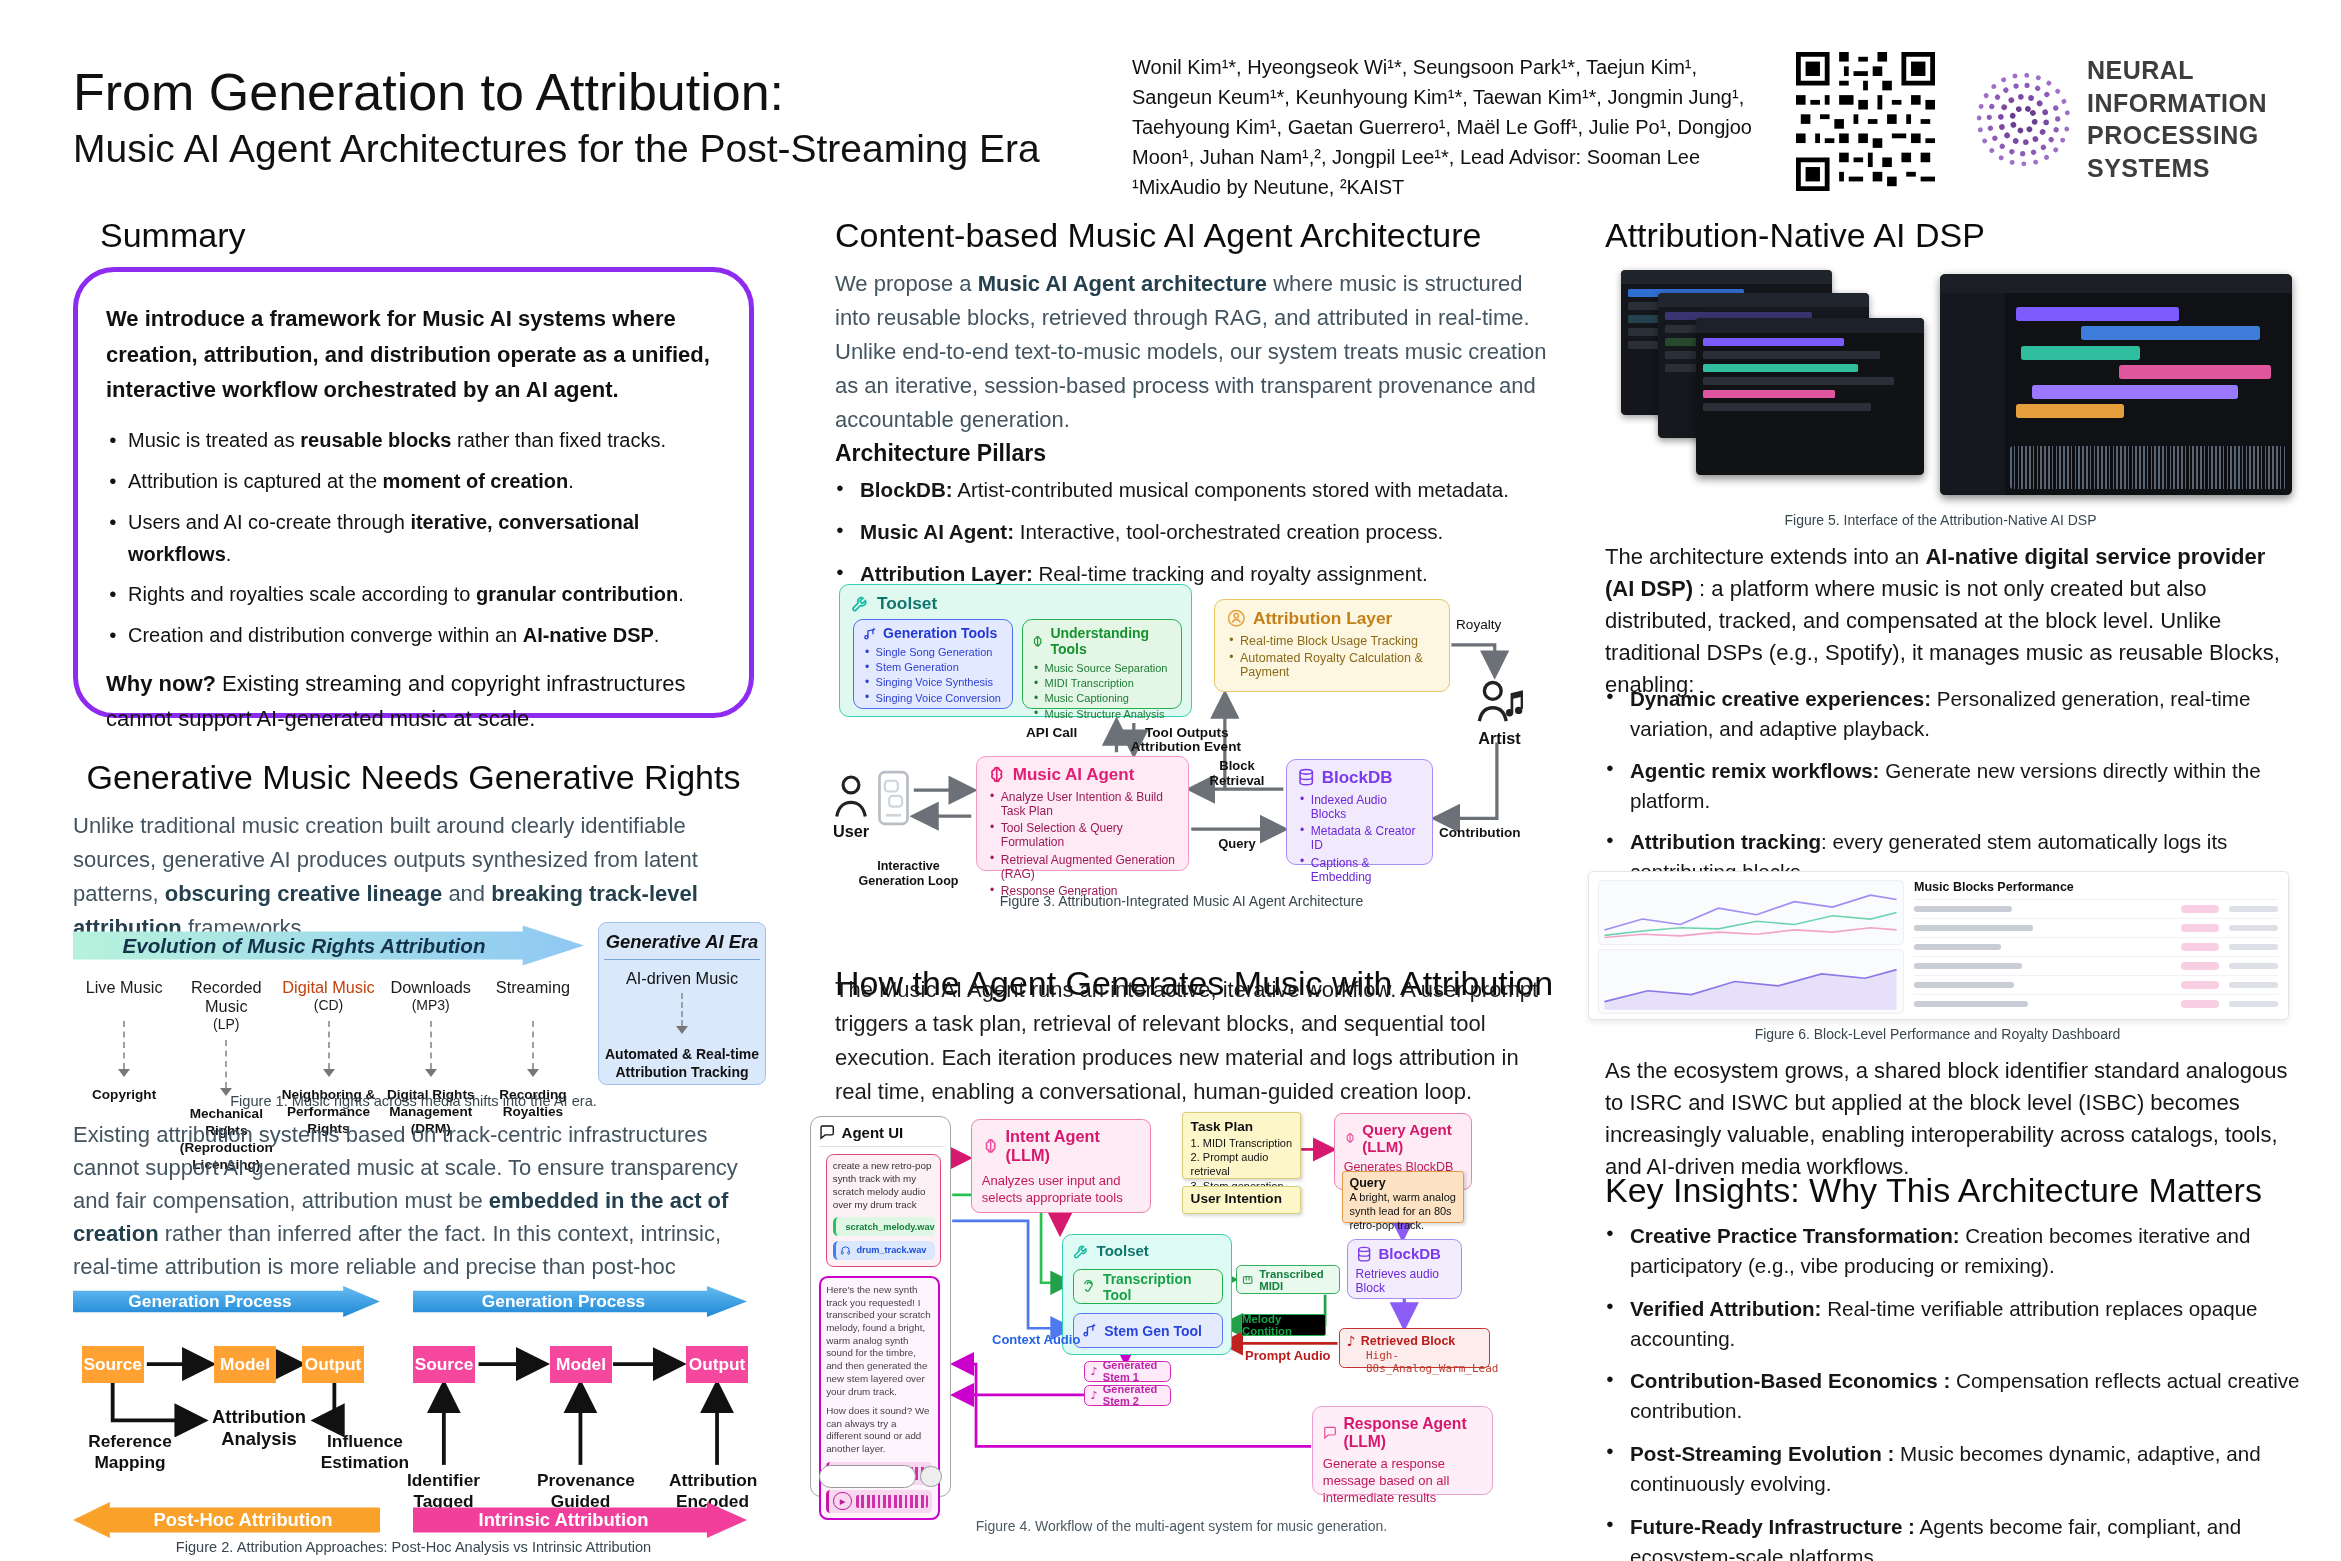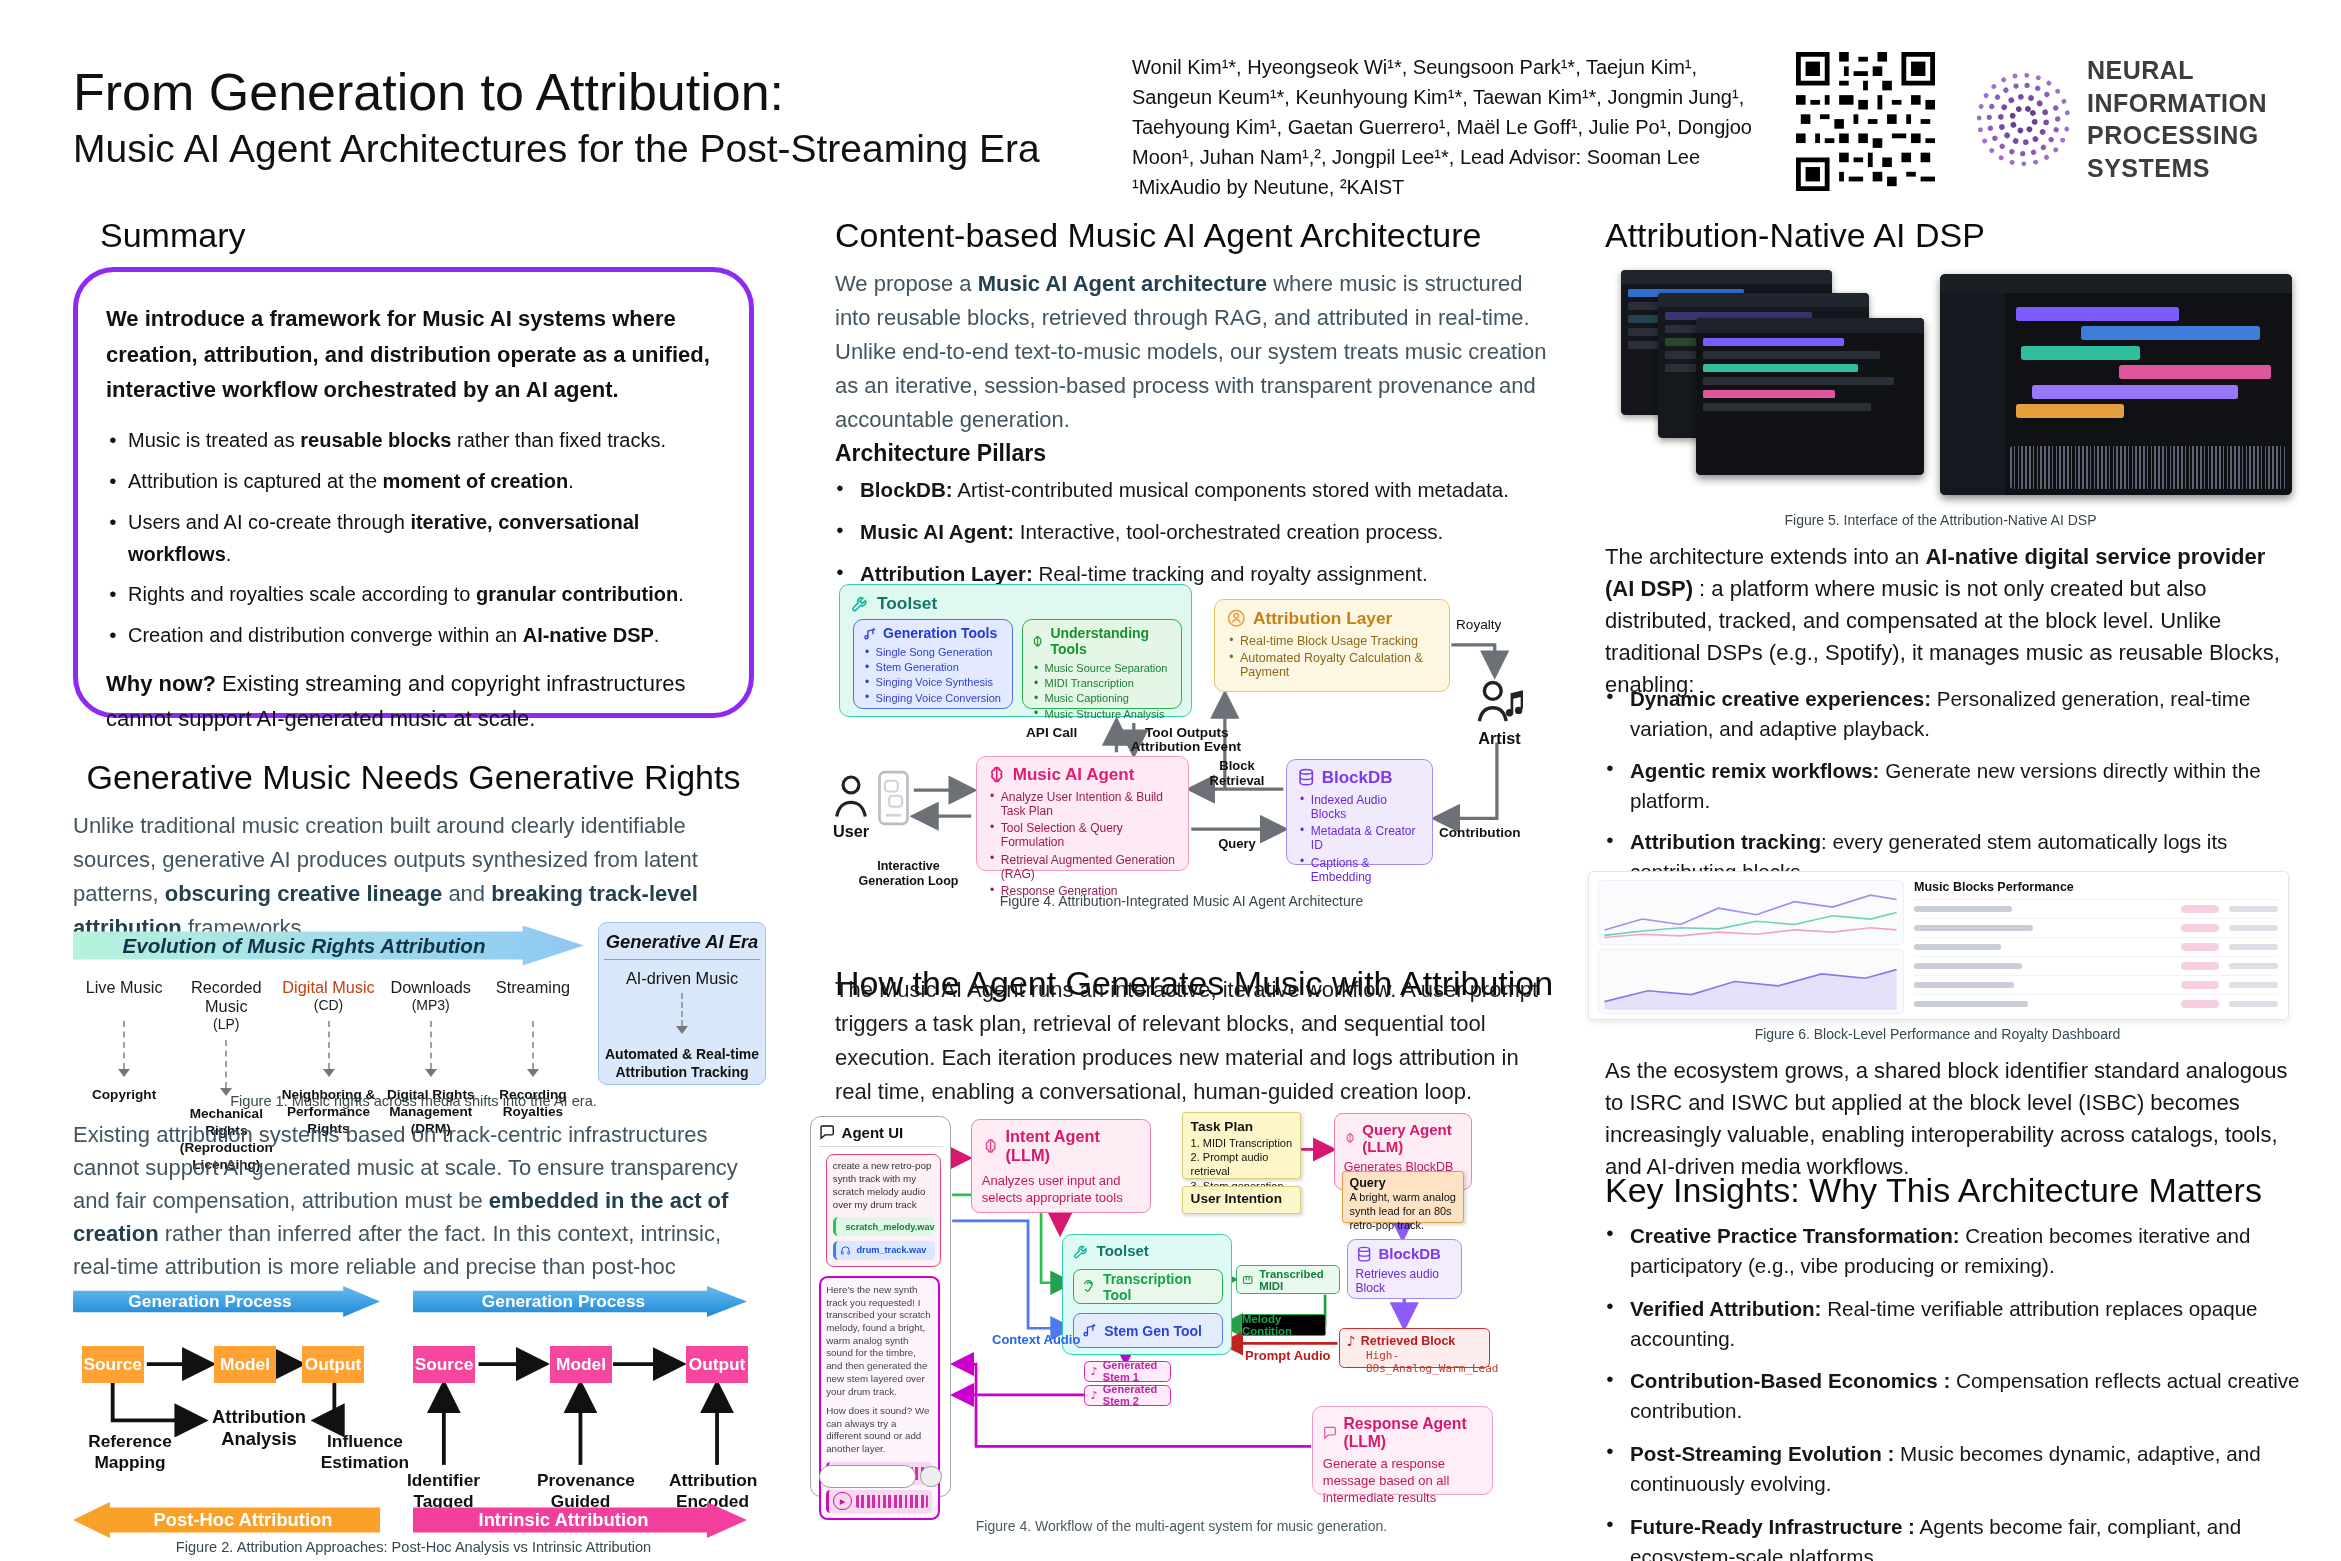--- a/index.html
+++ b/index.html
@@ -395,21 +395,21 @@
     <div style="font-size:16.3px;font-weight:bold;">User</div>
   </div>
   <svg class="abs" style="left:64px;top:186px;" width="33" height="56" viewBox="0 0 30 52">
     <rect x="2" y="2" width="26" height="48" rx="5" fill="none" stroke="#b9bec4" stroke-width="2.5"></rect>
     <rect x="7" y="10" width="12" height="10" rx="3" fill="none" stroke="#cfd4d9" stroke-width="2"></rect>
     <rect x="11" y="24" width="12" height="10" rx="3" fill="none" stroke="#cfd4d9" stroke-width="2"></rect>
     <line x1="8" y1="42" x2="22" y2="42" stroke="#cfd4d9" stroke-width="2.5"></line>
   </svg>
   <div class="abs" style="left:33px;top:275px;width:125px;text-align:center;font-size:12.5px;font-weight:bold;line-height:1.2;">Interactive Generation Loop</div>
 </div>
-<div class="abs cap" style="left:813px;top:893px;width:737px;font-size:14px;">Figure 4. Attribution-Integrated Music AI Agent Architecture</div>
+<div class="abs cap" style="left:813px;top:893px;width:737px;font-size:14px;">Figure 3. Attribution-Integrated Music AI Agent Architecture</div>
 
 <div class="abs h1" style="left:835px;top:964px;">How the Agent Generates Music with Attribution</div>
 <div class="abs" style="left:835px;top:973px;width:721px;font-size:22px;line-height:1.55;color:#1c1c1c;"><span>The Music AI Agent runs an interactive, iterative workflow. A user prompt triggers a task plan, retrieval of relevant blocks, and sequential tool execution. Each iteration produces new material and logs attribution in real time, enabling a conversational, human-guided creation loop.</span></div>
 
 <div class="abs" style="left:808px;top:1109px;width:748px;height:406px;">
   <svg class="ovl" width="748" height="406" viewBox="0 0 1380 748">
     <defs>
       <marker id="mPk" markerWidth="9" markerHeight="9" refX="7" refY="4.5" orient="auto">
           <path d="M0,0 L9,4.5 L0,9 z" fill="#d6186e"></path>
         </marker>

